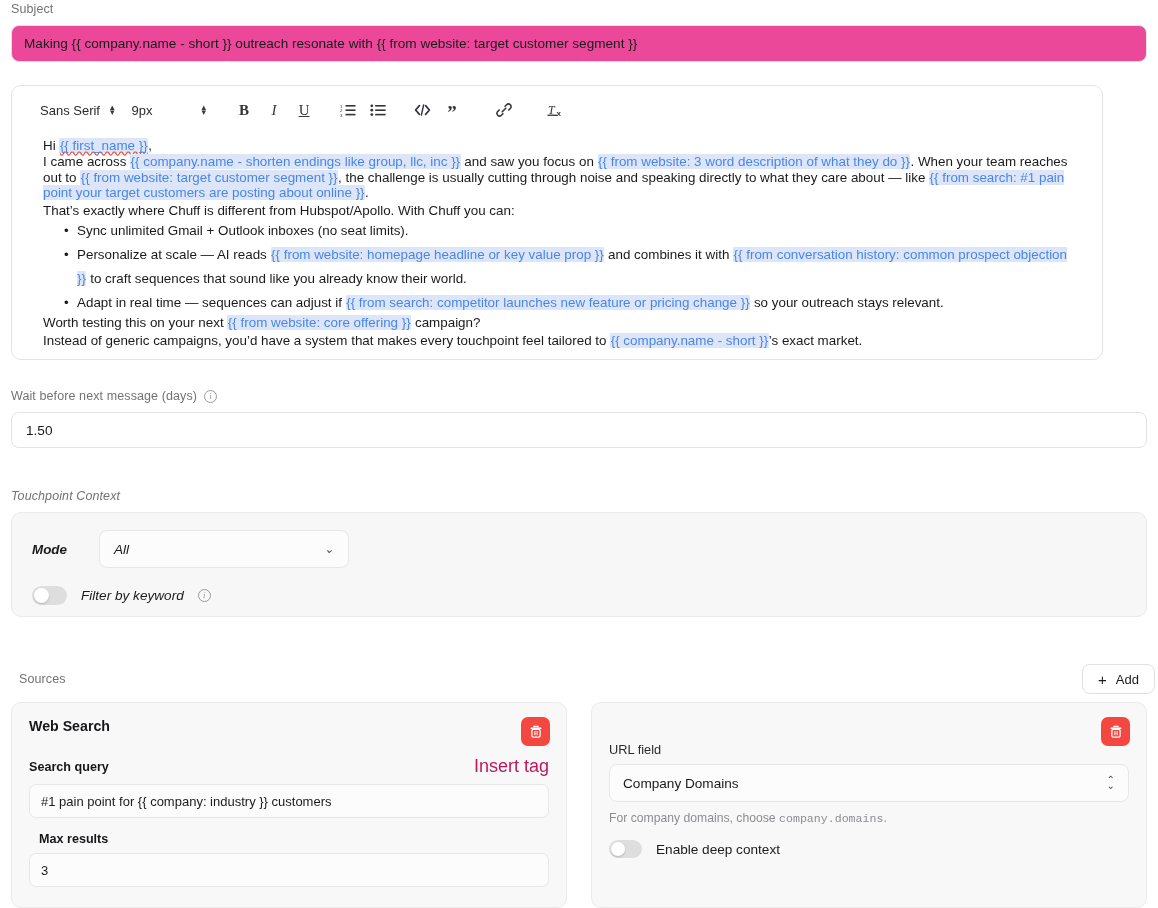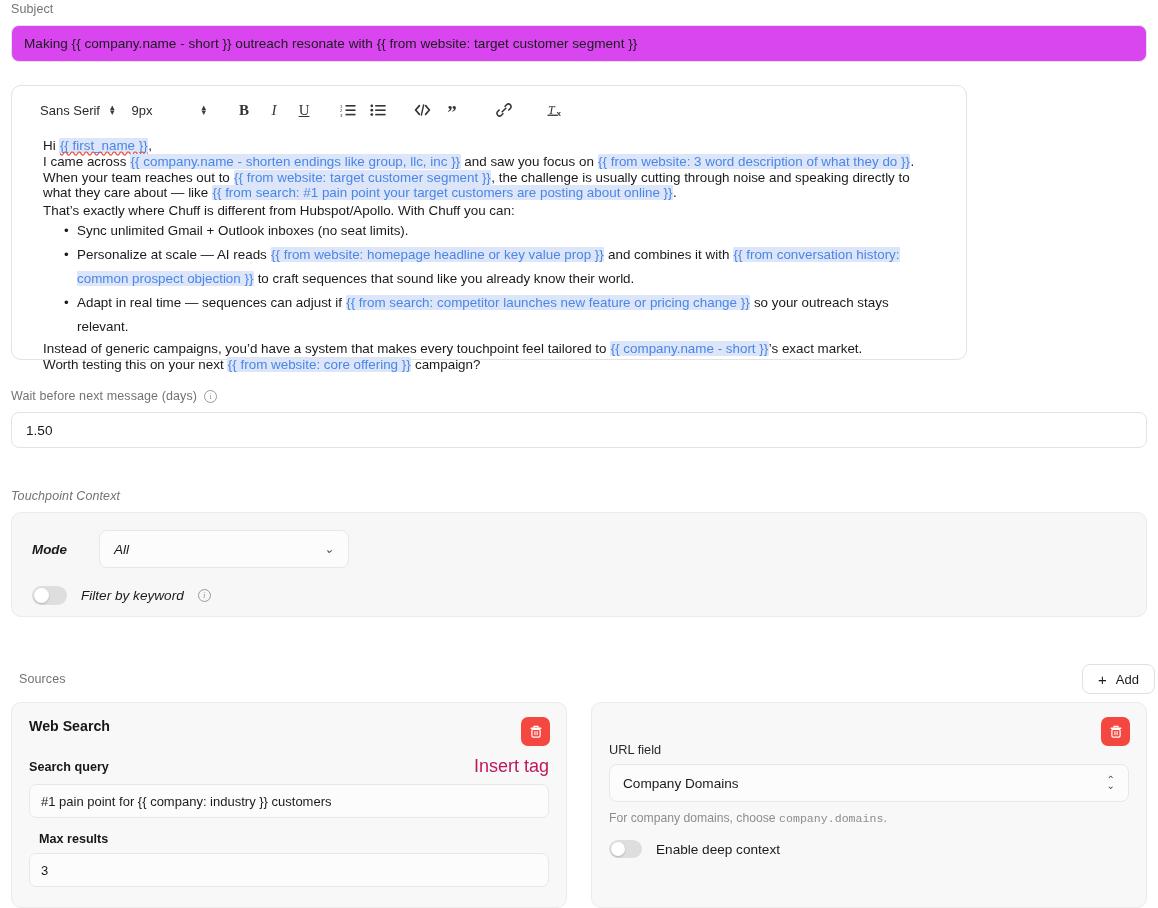--- a/index.html
+++ b/index.html
@@ -29,31 +29,31 @@
     flex: 0 0 auto;
   }
 
   
   .subject-wrap { position: absolute; left: 11px; top: 2px; width: 1136px; }
   .subject-input {
     margin-top: 9px;
     width: 1136px; height: 37px;
     border: 1px solid #e3e3e5;
     border-radius: 8px;
-    background: #d946ef;
+    background: #ec4899;
     display: flex; align-items: center;
     padding: 0 12px;
     font-size: 13.6px;
     color: #1b1b1d;
   }
 
   
   .editor {
     position: absolute; left: 11px; top: 85px;
-    width: 956px; height: 275px;
+    width: 1092px; height: 275px;
     border: 1px solid #e3e3e5;
     border-radius: 10px;
     background: #fff;
   }
   .toolbar {
     height: 48px;
     display: flex; align-items: center;
     padding-left: 28px;
     gap: 0;
     color: #3c3c3f;
@@ -319,22 +319,22 @@
       <p><span>I came across </span><span class="tag">{{ company.name - shorten endings like group, llc, inc }}</span><span> and saw you focus on </span><span class="tag">{{ from website: 3 word description of what they do }}</span><span>. When your team reaches out to </span><span class="tag">{{ from website: target customer segment }}</span><span>, the challenge is usually cutting through noise and speaking directly to what they care about — like </span><span class="tag">{{ from search: #1 pain point your target customers are posting about online }}</span><span>.</span></p>
 
       <p style="margin-top:2px;"><span>That’s exactly where Chuff is different from Hubspot/Apollo. With Chuff you can:</span></p>
 
       <ul class="bullets">
         <li><span>Sync unlimited Gmail + Outlook inboxes (no seat limits).</span></li>
         <li><span>Personalize at scale — AI reads </span><span class="tag">{{ from website: homepage headline or key value prop }}</span><span> and combines it with </span><span class="tag">{{ from conversation history: common prospect objection }}</span><span> to craft sequences that sound like you already know their world.</span></li>
         <li><span>Adapt in real time — sequences can adjust if </span><span class="tag">{{ from search: competitor launches new feature or pricing change }}</span><span> so your outreach stays relevant.</span></li>
       </ul>
 
+      <p><span>Worth testing this on your next </span><span class="tag">{{ from website: core offering }}</span><span> campaign?</span></p>
       <p style="margin-top:2px;"><span>Instead of generic campaigns, you’d have a system that makes every touchpoint feel tailored to </span><span class="tag">{{ company.name - short }}</span><span>’s exact market.</span></p>
-      <p><span>Worth testing this on your next </span><span class="tag">{{ from website: core offering }}</span><span> campaign?</span></p>
     </div>
   </div>
 
   <div class="wait-wrap">
     <div class="field-label">
       <span>Wait before next message (days)</span>
       <span class="info-icon">i</span>
     </div>
     <div class="wait-input">
       <span>1.50</span>

